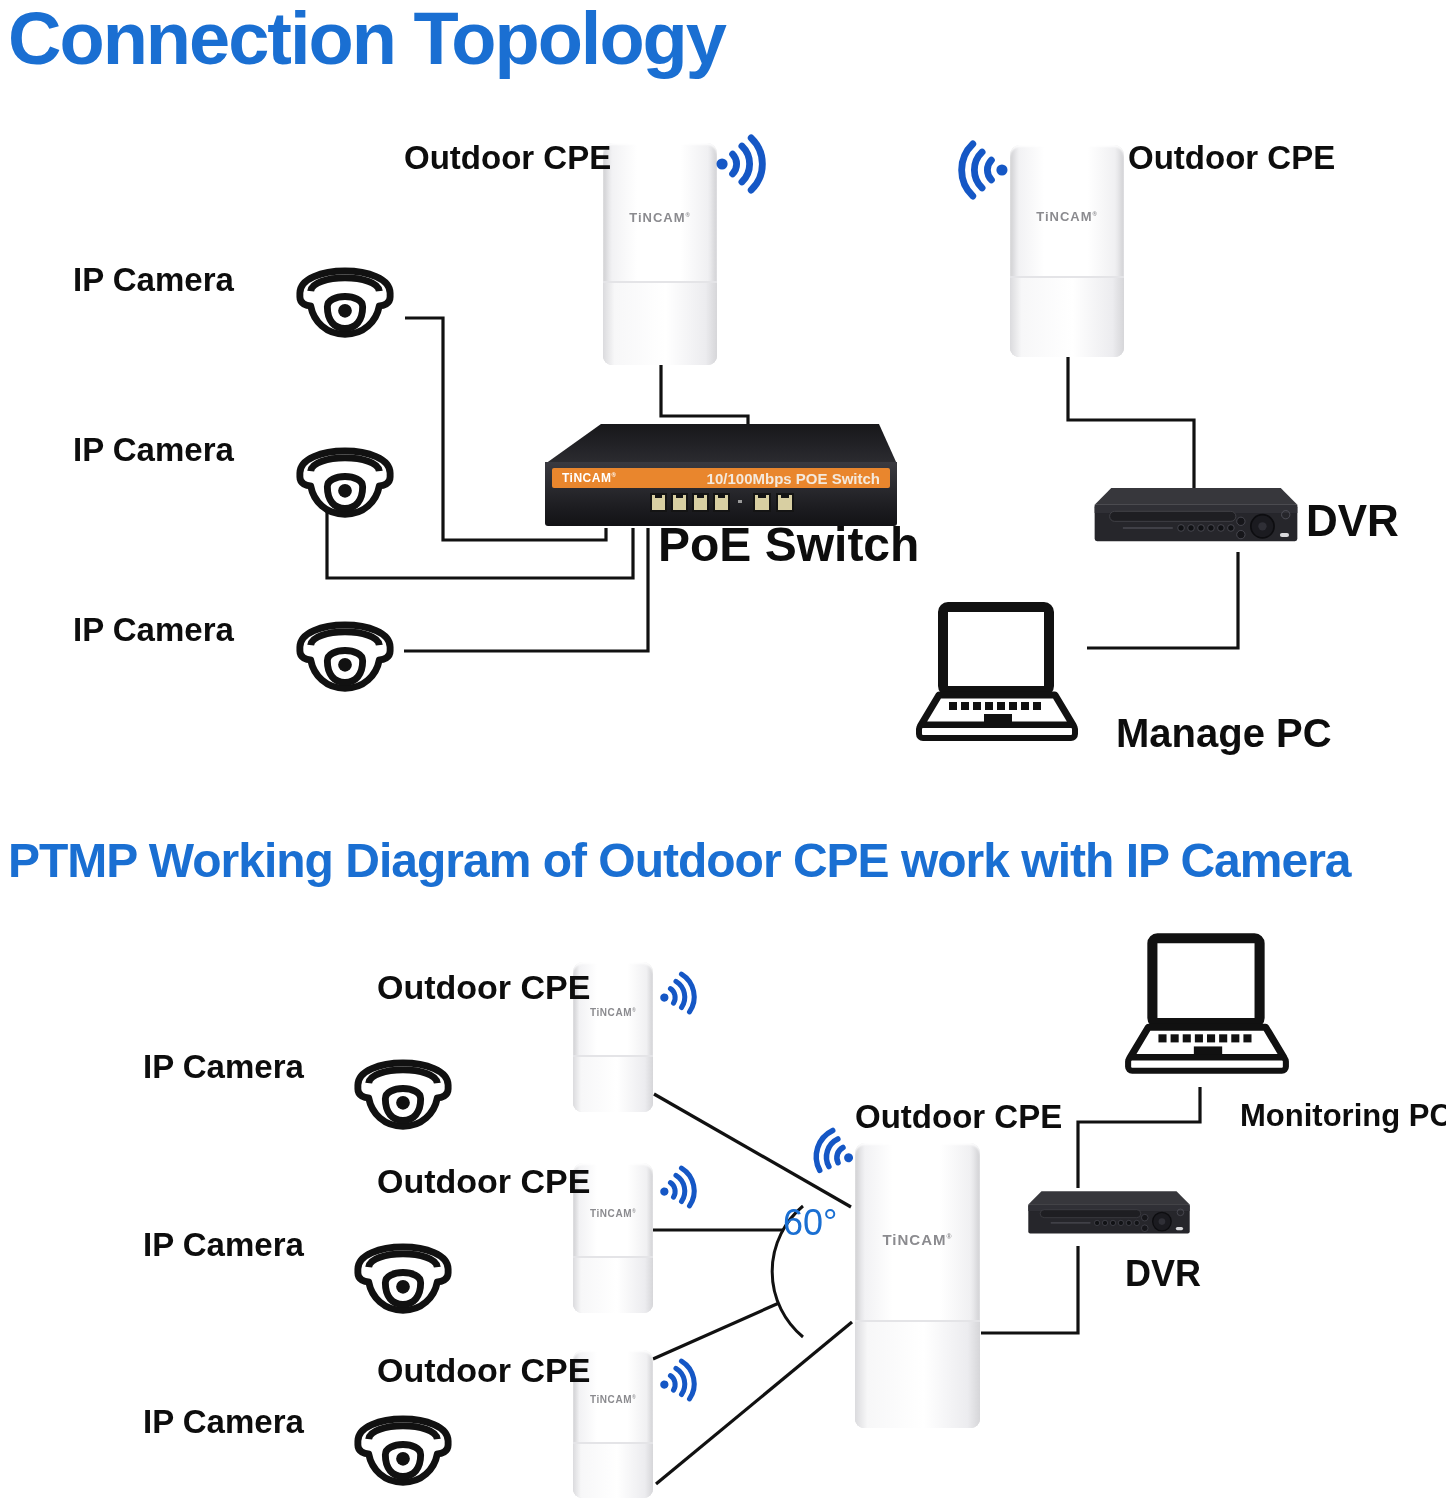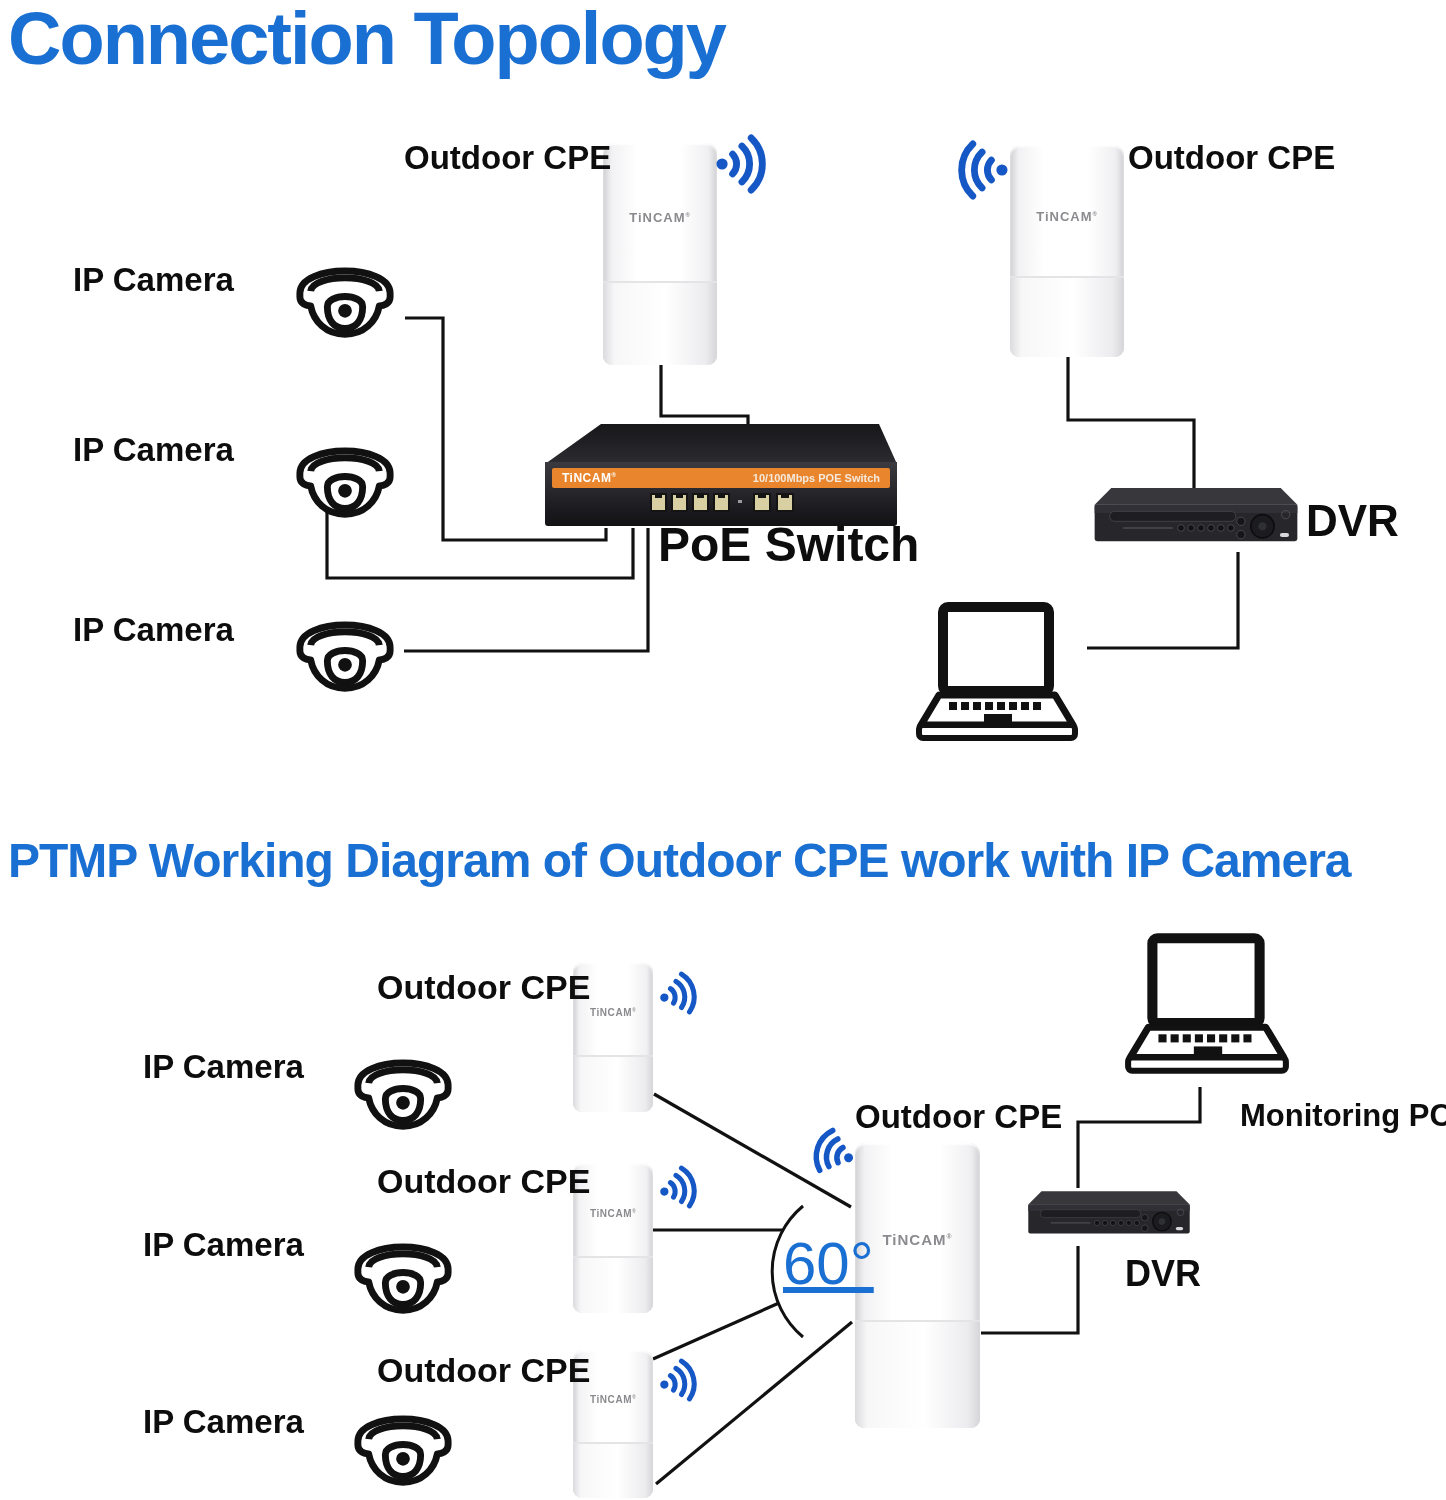--- a/index.html
+++ b/index.html
@@ -45,21 +45,21 @@
   
   .switch{position:absolute;left:545px;top:424px;width:356px;height:104px;z-index:2;}
   .sw-top{position:absolute;left:0;top:0;width:352px;height:40px;background:linear-gradient(#17171a,#2c2c31);
           clip-path:polygon(56px 0,334px 0,352px 100%,0 100%);}
   .sw-front{position:absolute;left:0;top:38px;width:352px;height:64px;border-radius:0 0 3px 3px;
           background:linear-gradient(#3a3a40,#1d1d21 70%,#121215);}
   .sw-stripe{position:absolute;left:7px;top:44px;width:338px;height:20px;background:var(--switch-orange);
           border-radius:2px;display:flex;align-items:center;justify-content:space-between;padding:0 10px;box-sizing:border-box;}
   .sw-brand{color:#fff;font-weight:bold;font-size:12px;letter-spacing:.5px;}
   .sw-brand sup{font-size:.5em;}
-  .sw-model{color:#f4e9dc;font-weight:bold;font-size:11px;}
+  .sw-model{color:#f4e9dc;font-weight:bold;font-size:15px;}
   .port{position:absolute;width:17px;height:19px;background:#d8cfa2;border:2px solid #141414;box-sizing:border-box;}
   .port::after{content:'';position:absolute;left:22%;right:22%;top:-2px;height:5px;background:#141414;}
   .sw-mark{position:absolute;width:4px;height:3px;background:#9a9a9a;}
 
   
   .dvr{position:absolute;z-index:2;}
 </style>
 </head>
 <body>
 
@@ -181,20 +181,21 @@
         <rect x="52" y="103" width="8" height="8"></rect>
       <rect x="64" y="103" width="8" height="8"></rect>
         <rect x="76" y="103" width="8" height="8"></rect>
       <rect x="88" y="103" width="8" height="8"></rect>
         <rect x="100" y="103" width="8" height="8"></rect>
       <rect x="112" y="103" width="8" height="8"></rect>
         <rect x="124" y="103" width="8" height="8"></rect>
       <rect x="75" y="115" width="28" height="8"></rect>
     </g>
   </svg>
+  <div class="lbl" style="left:1116px;top:712px;font-size:40px;">Manage PC</div>
 
   <div class="lbl blue title2" style="left:8px;top:836px;">PTMP Working Diagram of Outdoor CPE work with IP Camera</div>
 
   <div class="lbl" style="left:377px;top:970px;font-size:34px;">Outdoor CPE</div>
   <div class="cpe cpe-sm" style="left:573px;top:962px;width:80px;height:150px;">
     <div class="brand"><span>TiNCAM</span><sup>®</sup></div>
   </div>
   <svg class="wifi tilt" style="left:658px;top:968px;" width="46" height="52" viewBox="0 0 100 100">
     <circle cx="13" cy="50" r="9"></circle>
     <path d="M30 34 A23 23 0 0 1 30 66"></path>
@@ -248,21 +249,21 @@
   <div class="lbl" style="left:855px;top:1100px;font-size:33px;">Outdoor CPE</div>
   <svg class="wifi flip-tilt" style="left:806px;top:1124px;" width="50" height="56" viewBox="0 0 100 100">
     <circle cx="13" cy="50" r="9"></circle>
     <path d="M30 34 A23 23 0 0 1 30 66"></path>
     <path d="M45 21 A40 40 0 0 1 45 79"></path>
     <path d="M60 8 A58 58 0 0 1 60 92"></path>
   </svg>
   <div class="cpe cpe-xl" style="left:855px;top:1143px;width:125px;height:285px;">
     <div class="brand"><span>TiNCAM</span><sup>®</sup></div>
   </div>
-  <div class="lbl blue" style="left:783px;top:1232px;font-size:60px;font-weight:400;z-index:4;text-decoration:underline;">60°</div>
+  <div class="lbl blue" style="left:783px;top:1204px;font-size:36px;font-weight:400;z-index:4;">60°</div>
 
   <svg class="art" style="left:1118px;top:929px;" width="178" height="156" viewBox="0 0 176 152">
     <rect x="34" y="8" width="106" height="84" rx="5" fill="#fff" stroke="#111" stroke-width="10"></rect>
     <path d="M30 96 L12 126 L164 126 L146 96 Z" fill="#fff" stroke="#111" stroke-width="7" stroke-linejoin="round"></path>
     <rect x="10" y="126" width="156" height="13" rx="4" fill="#fff" stroke="#111" stroke-width="6"></rect>
     <g fill="#111">
       <rect x="40" y="103" width="8" height="8"></rect>
         <rect x="52" y="103" width="8" height="8"></rect>
       <rect x="64" y="103" width="8" height="8"></rect>
         <rect x="76" y="103" width="8" height="8"></rect>

